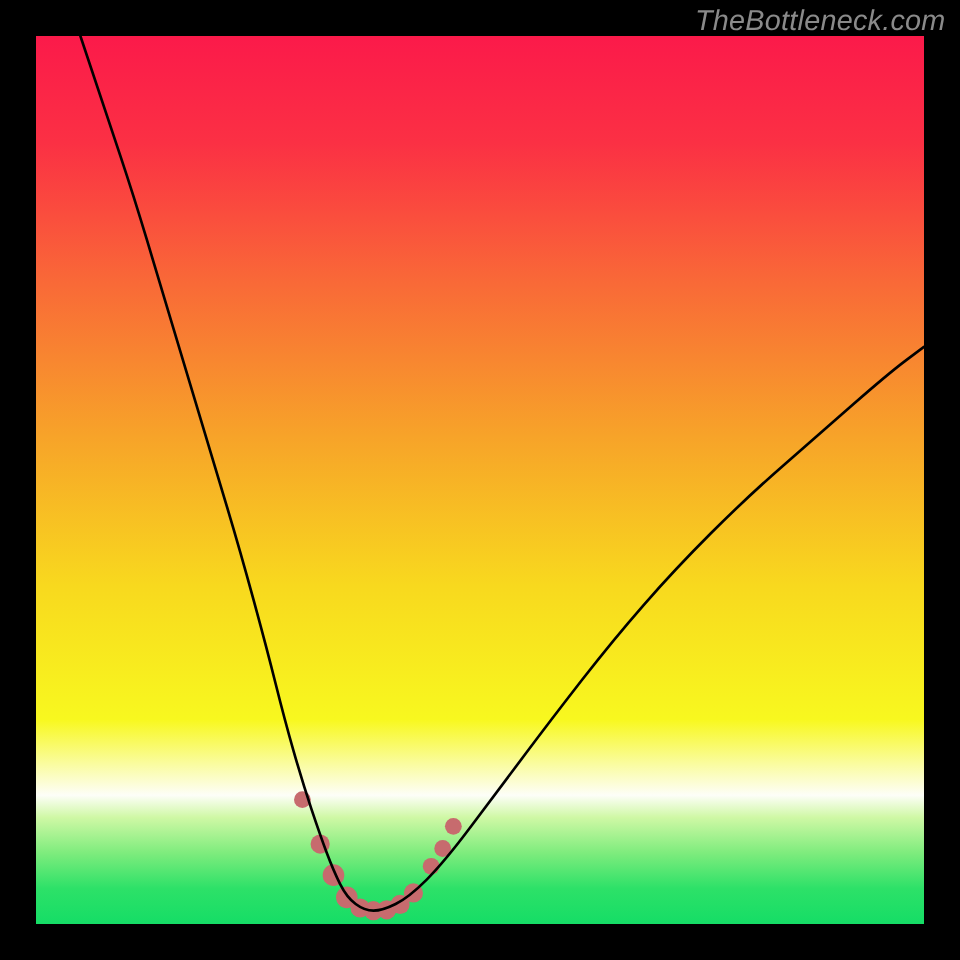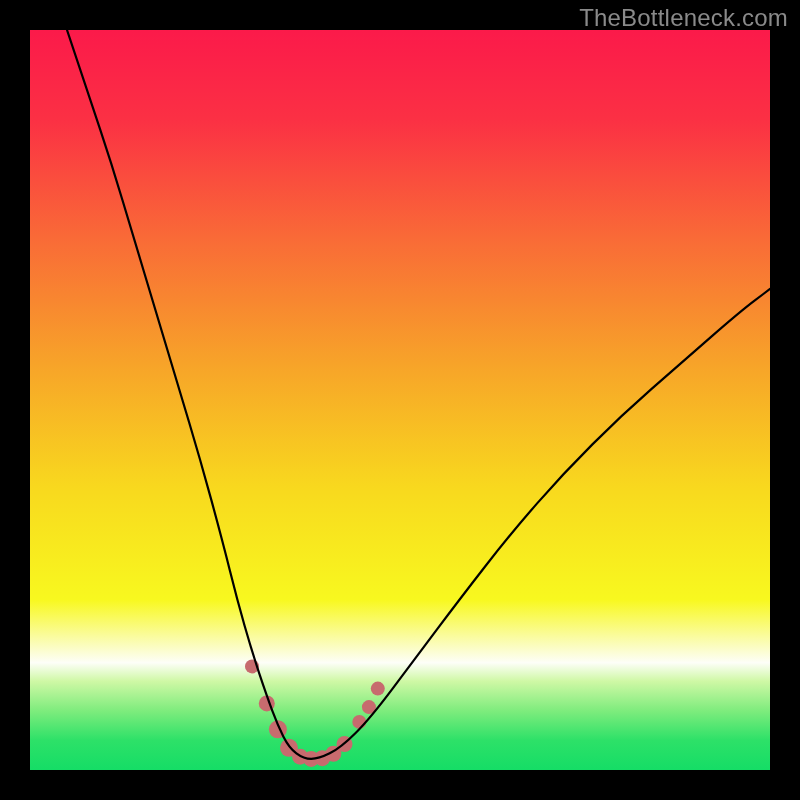--- a/index.html
+++ b/index.html
@@ -39,20 +39,21 @@
   }
   .watermark {
     position: absolute;
     top: 4px;
     right: 12px;
     font-family: Arial, Helvetica, sans-serif;
     font-size: 24px;
     color: #8a8a8a;
     font-weight: 500;
     letter-spacing: 0.2px;
+    font-style: italic;
   }
 </style>
 </head>
 <body>
 
 <div class="frame">
   <div class="plot">
     <svg class="gradient" viewBox="0 0 740 740" preserveAspectRatio="none">
       <defs>
         <linearGradient id="bg" x1="0" y1="0" x2="0" y2="1">

